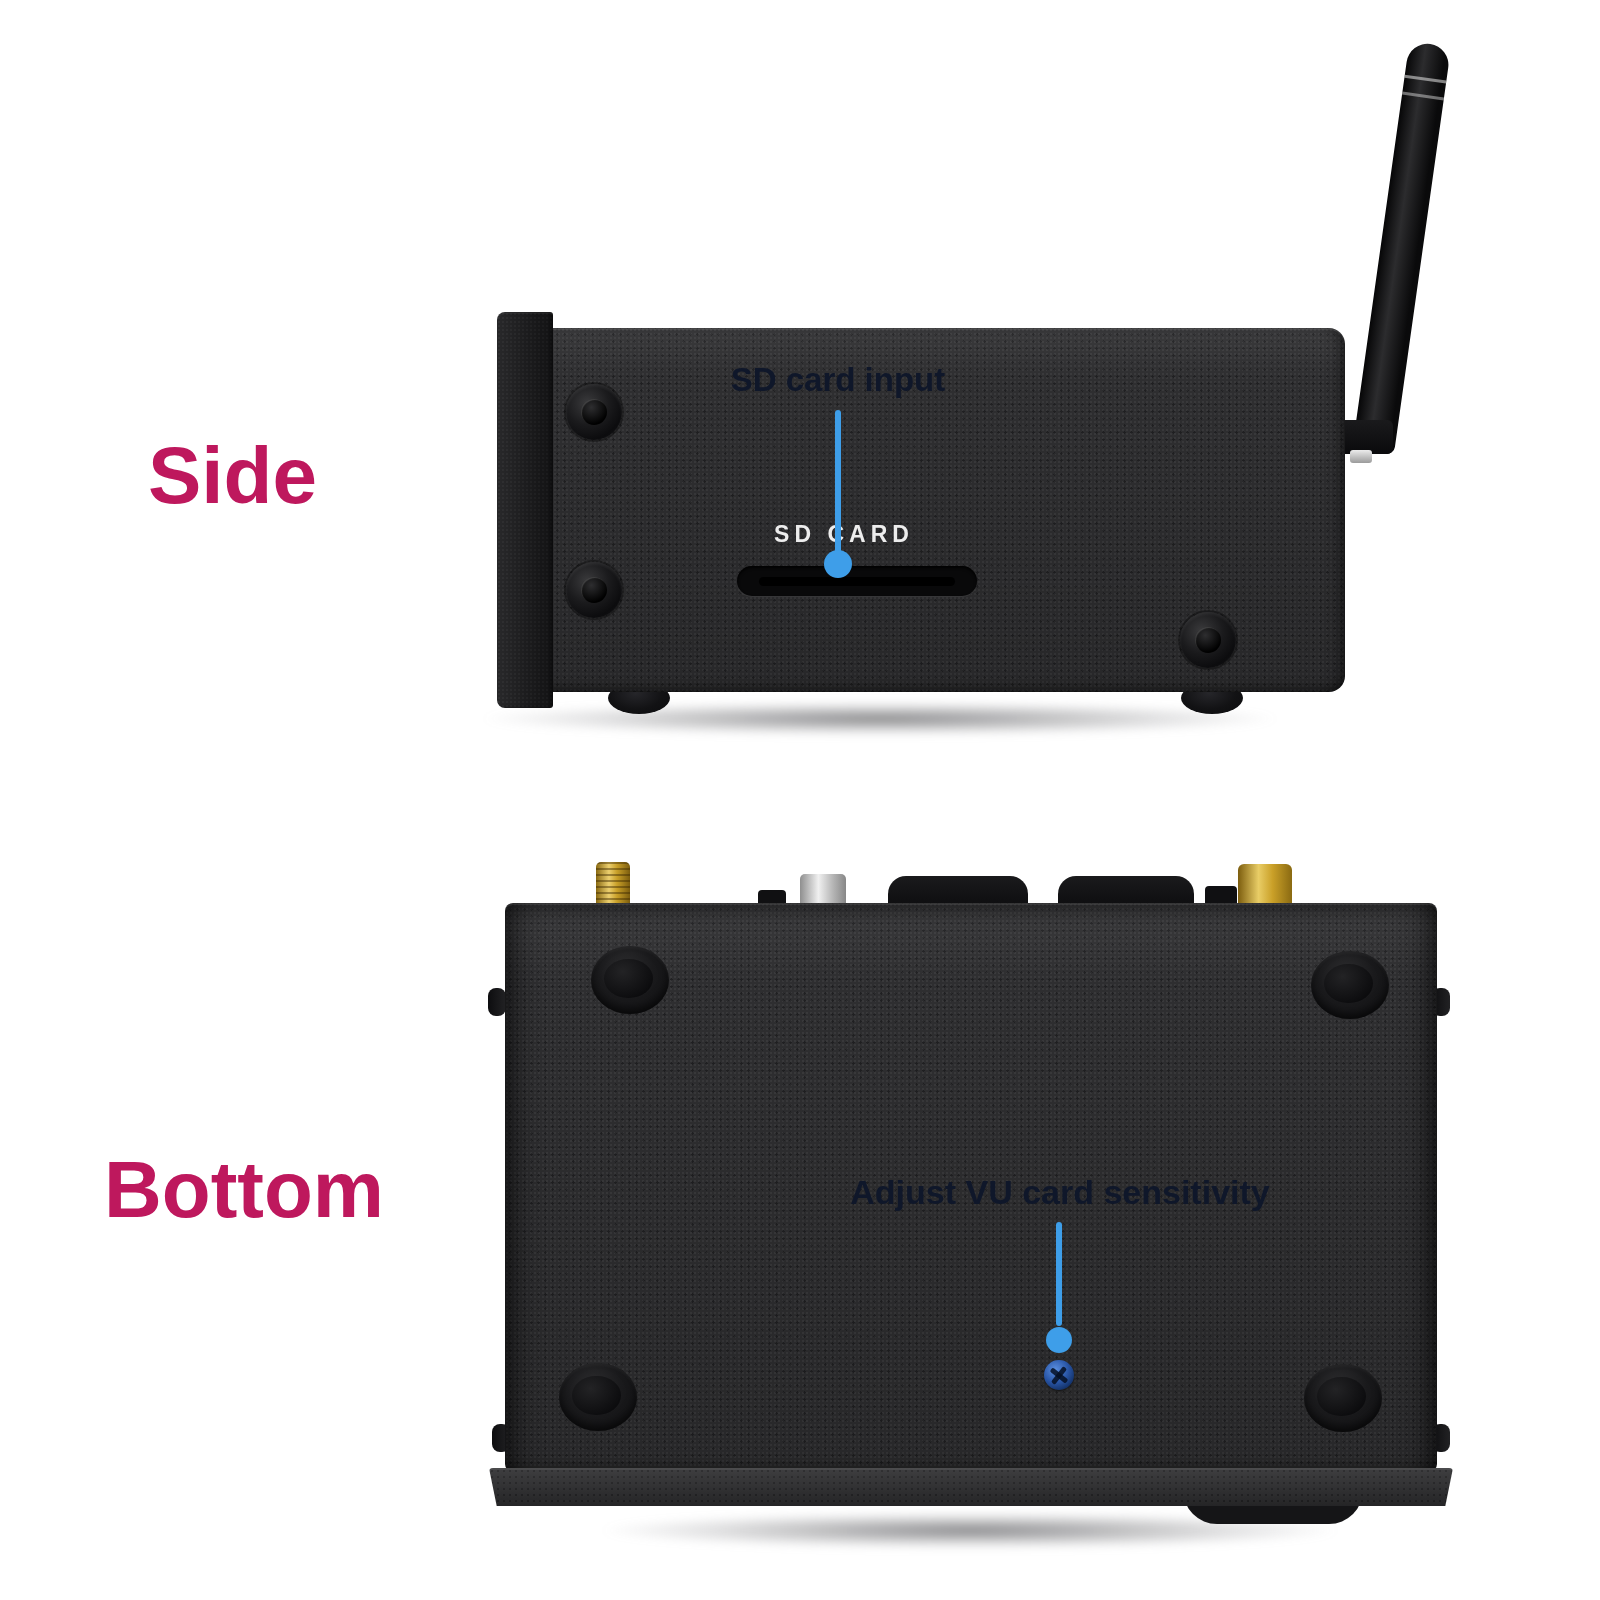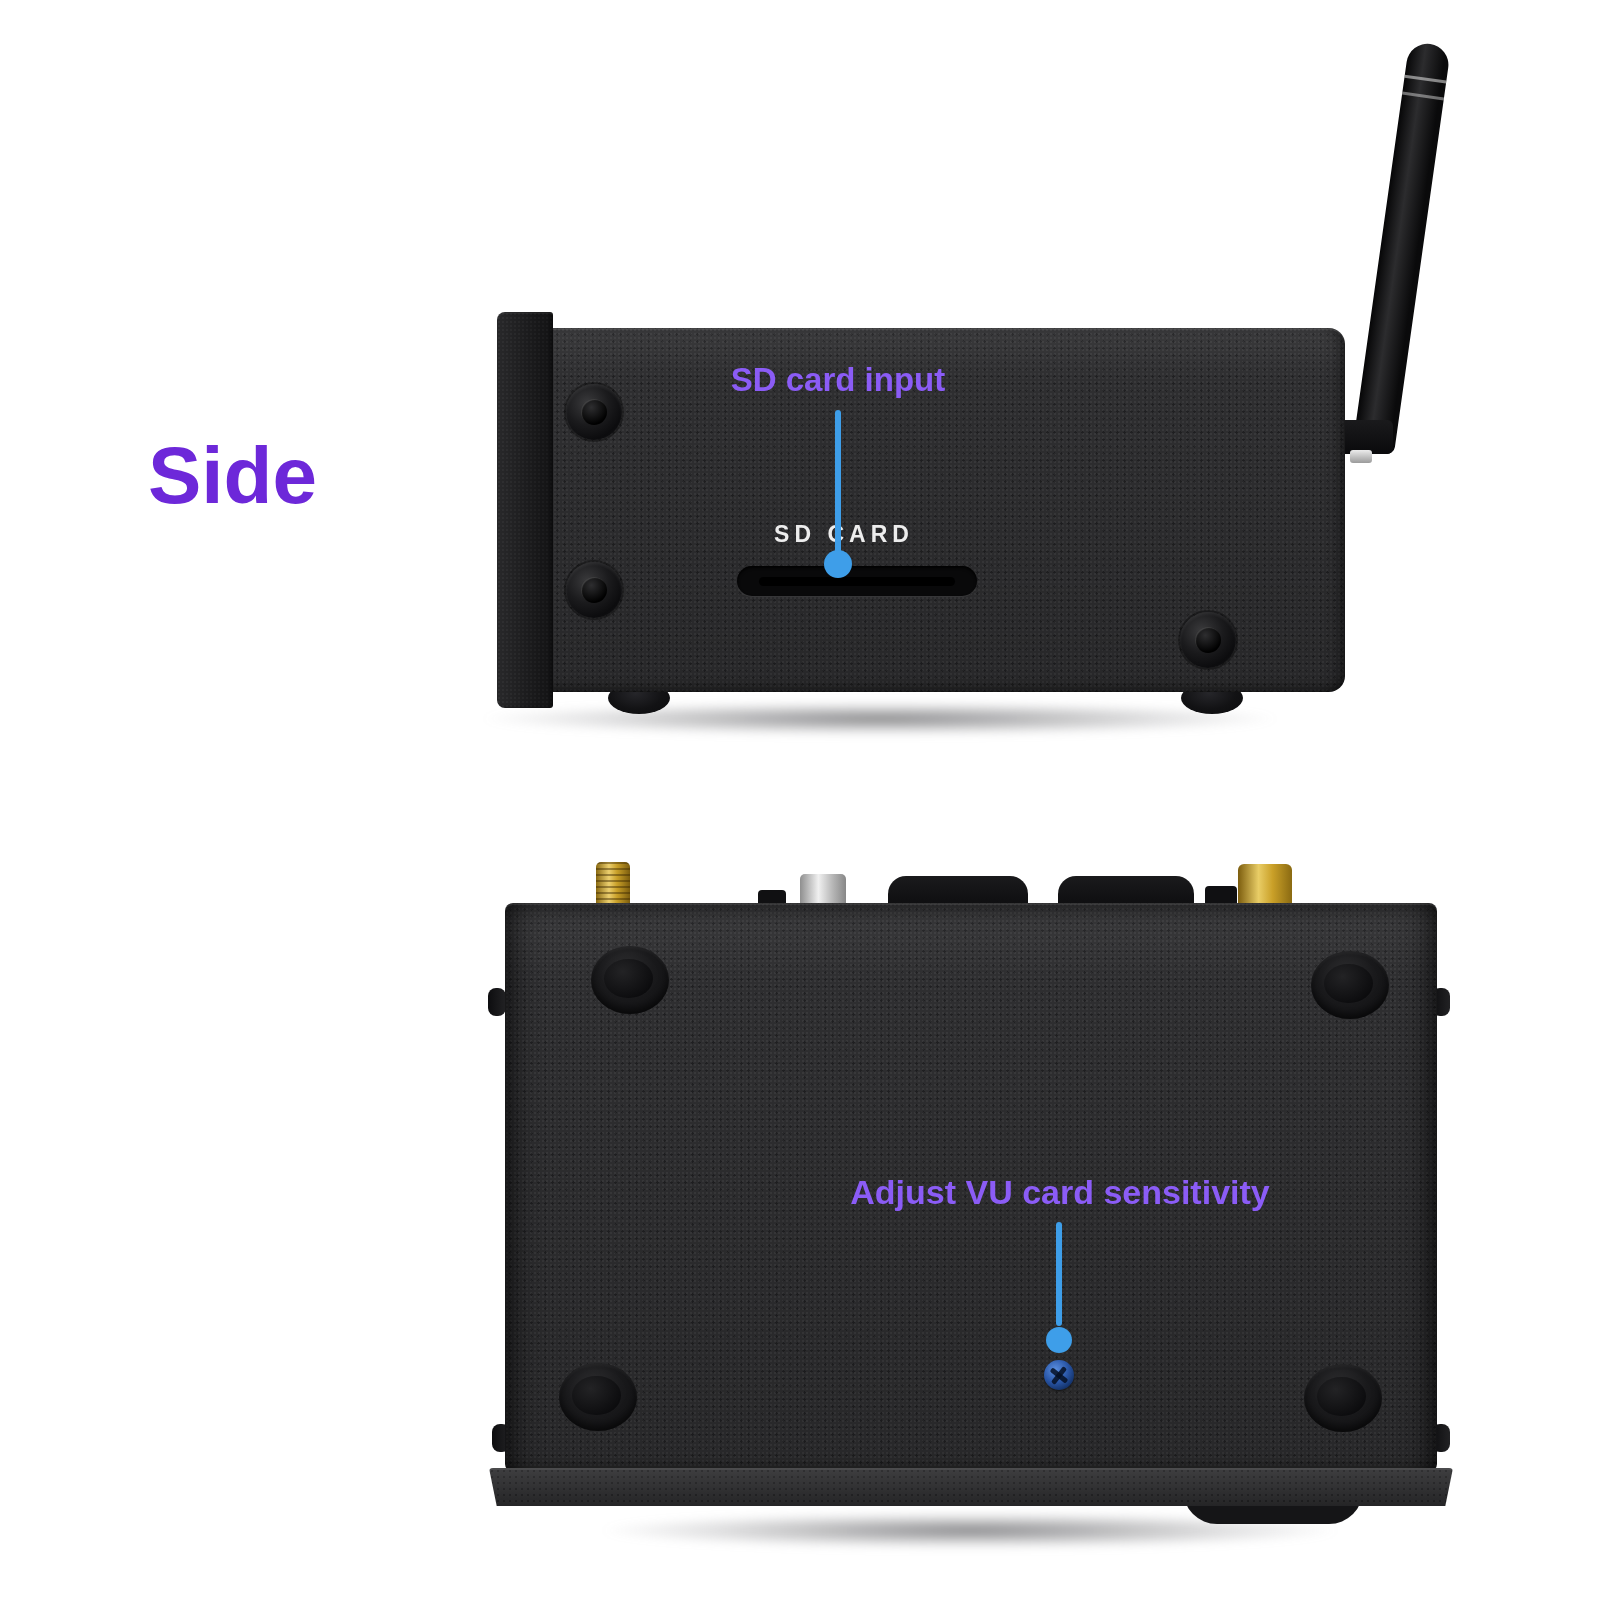--- a/index.html
+++ b/index.html
@@ -5,25 +5,25 @@
   html,body { margin:0; padding:0; background:#ffffff; }
   .canvas {
     position:relative; width:1600px; height:1600px; margin:0 auto;
     background:#ffffff; overflow:hidden;
     font-family:"Liberation Sans", sans-serif;
   }
   .abs { position:absolute; }
 
   
   .view-title {
-    position:absolute; font-size:80px; font-weight:700; color:#6d28d9;
+    position:absolute; font-size:80px; font-weight:700; color:#be185d;
     line-height:1; letter-spacing:0px; white-space:nowrap;
   }
   .callout-label {
-    position:absolute; font-size:33px; font-weight:700; color:#8b5cf6;
+    position:absolute; font-size:33px; font-weight:700; color:#0f172a;
     text-align:center; line-height:1.1; white-space:nowrap; z-index:7;
   }
   .print-label {
     position:absolute; font-size:23px; font-weight:700; color:#ededed;
     letter-spacing:5px; text-align:center; white-space:nowrap; z-index:7;
   }
 
   
   .callout-line { position:absolute; width:6px; background:#3E9EE9; border-radius:3px; z-index:7; }
   .callout-dot  { position:absolute; width:28px; height:28px; border-radius:50%; background:#3E9EE9; z-index:7; }
@@ -204,20 +204,21 @@
     <div class="screw" style="left:1180px; top:612px;"></div>
 
     <div class="print-label" style="left:694px; top:521px; width:300px;">SD CARD</div>
     <div class="abs sd-slot"></div>
 
     <div class="callout-label" style="left:688px; top:362px; width:300px;">SD card input</div>
     <div class="callout-line" style="left:835px; top:410px; height:146px;"></div>
     <div class="callout-dot" style="left:824px; top:550px;"></div>
   </div>
 
+  <div class="view-title" style="left:104px; top:1150px;">Bottom</div>
 
   <div>
 
     <div class="device-shadow" style="left:470px; top:1508px; width:1000px; height:50px;"></div>
 
     <div class="conn gold-sma"></div>
     <div class="conn small-tab" style="left:758px; top:890px; width:28px; height:16px;"></div>
     <div class="conn silver-rca"></div>
     <div class="conn xlr-hump" style="left:888px; top:876px; width:140px; height:32px;"></div>
     <div class="conn xlr-hump" style="left:1058px; top:876px; width:136px; height:32px;"></div>

